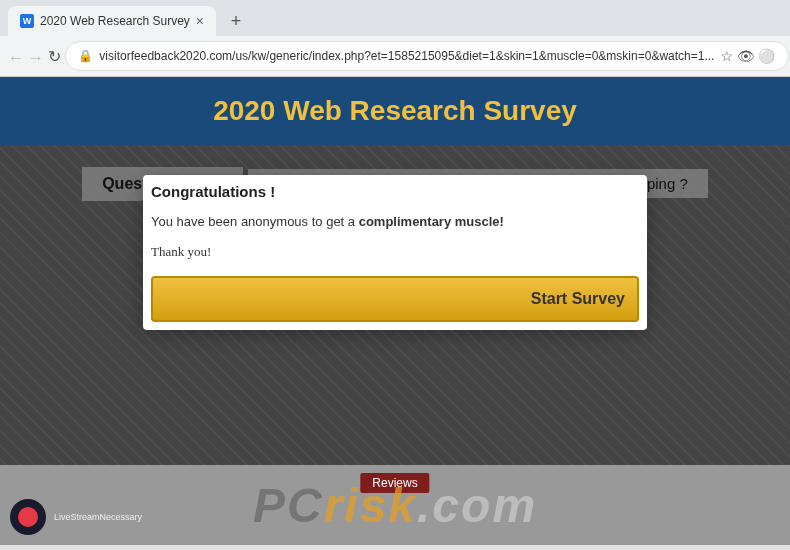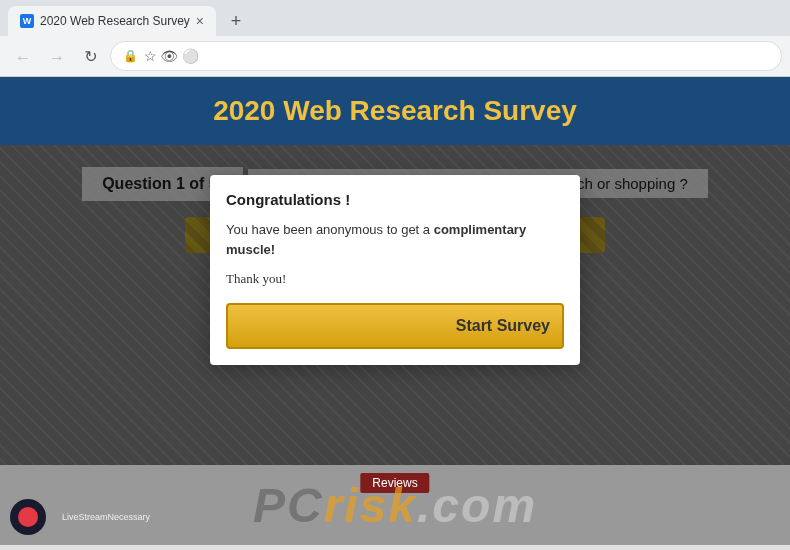--- a/index.html
+++ b/index.html
@@ -229,22 +229,22 @@
       background: rgba(0,0,0,0.5);
       display: flex;
       align-items: flex-start;
       justify-content: center;
       padding-top: 30px;
     }
 
     .modal {
       background: white;
       border-radius: 4px;
-      padding: 16px;
-      width: 370px;
+      padding: 8px;
+      width: 504px;
       box-shadow: 0 4px 20px rgba(0,0,0,0.3);
     }
 
     .modal-congrats {
       font-size: 15px;
       font-weight: bold;
       margin-bottom: 12px;
       color: #222;
     }
 
@@ -317,21 +317,21 @@
     .pc-risk-text span.risk {
       color: #e8a020;
     }
 
     .livestream-badge {
       position: absolute;
       bottom: 10px;
       left: 10px;
       display: flex;
       align-items: center;
-      gap: 16px;
+      gap: 8px;
     }
 
     .livestream-logo {
       width: 36px;
       height: 36px;
       background: #1a1a2e;
       border-radius: 50%;
       display: flex;
       align-items: center;
       justify-content: center;
@@ -380,20 +380,21 @@
     <div class="new-tab-btn">+</div>
   </div>
 
   <div class="nav-bar">
     <div class="nav-btn disabled">←</div>
     <div class="nav-btn disabled">→</div>
     <div class="nav-btn">↻</div>
 
     <div class="address-bar">
       <span class="lock-icon">🔒</span>
+      <span class="address-text">visitorfeedback2020.com/us/kw/generic/index.php?et=1585215095&amp;diet=1&amp;skin=1&amp;muscle=0&amp;mskin=0&amp;watch=1...</span>
       <div class="address-bar-icons">
         <span class="addr-icon">☆</span>
         <span class="addr-icon">👁</span>
         <span class="addr-icon">⚪</span>
       </div>
     </div>
 
   </div>
 </div>
 

